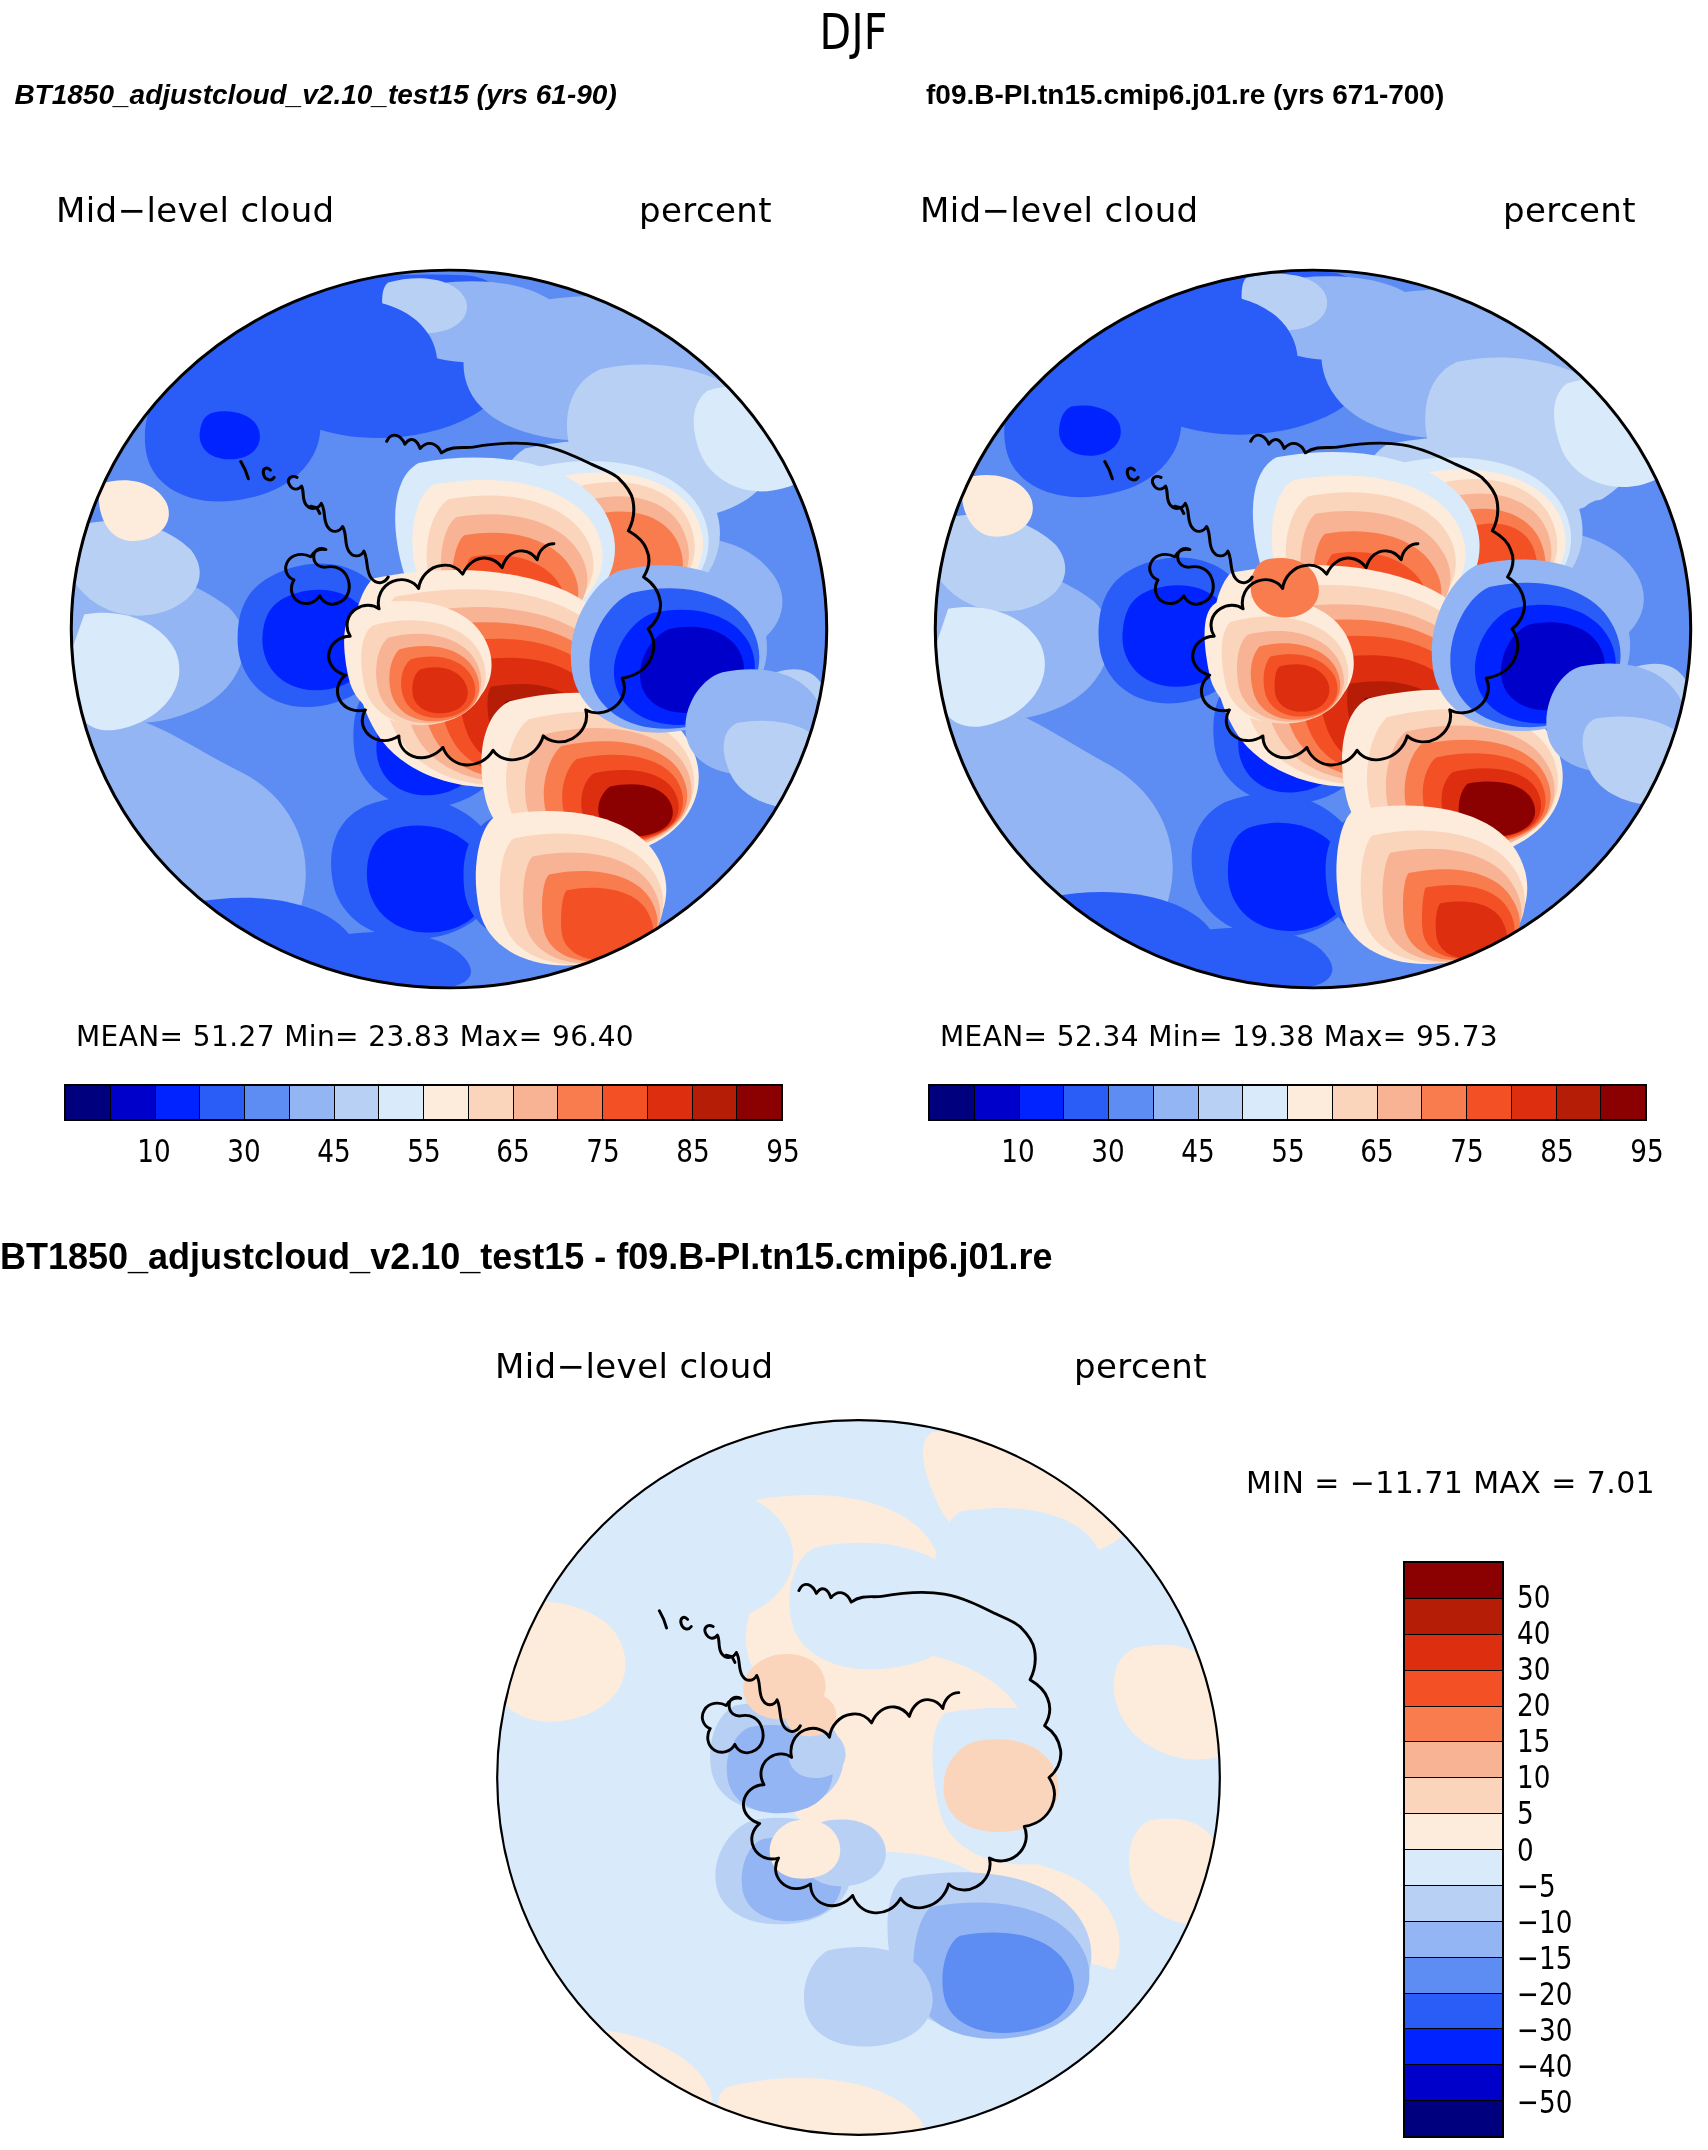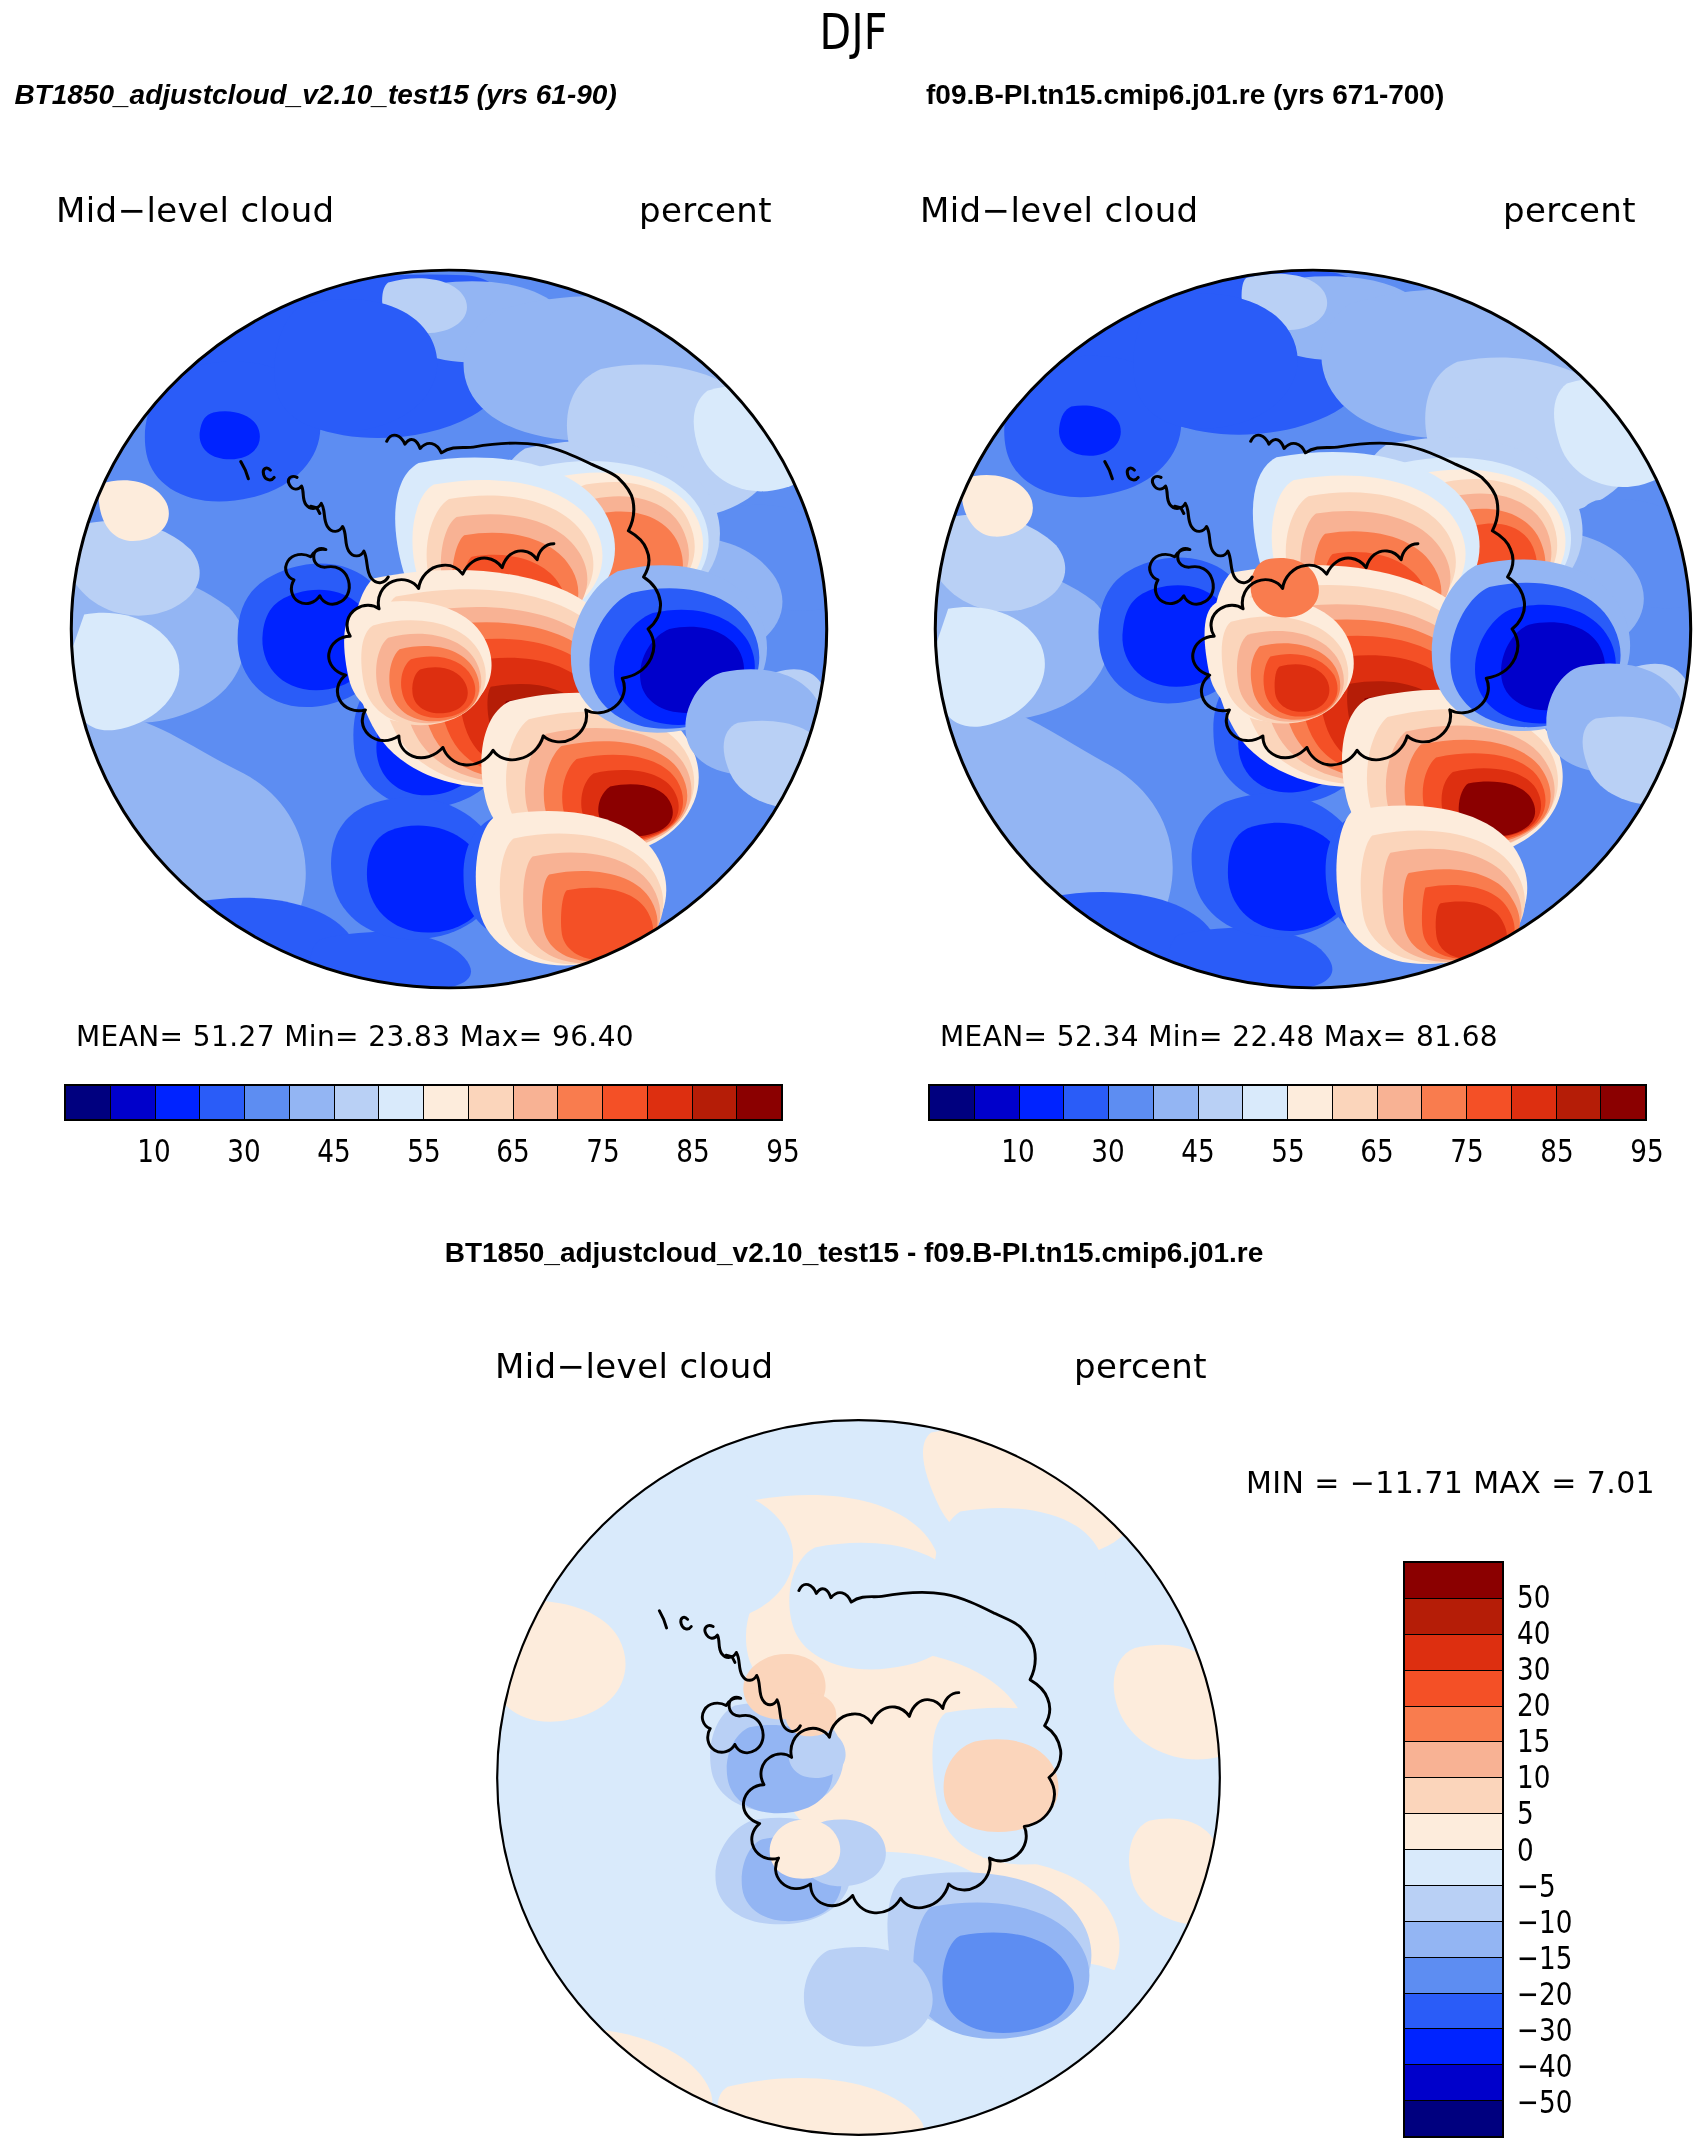--- a/index.html
+++ b/index.html
@@ -48,21 +48,21 @@
   }
   #season-title .thin { display:inline-block; }
 
   
   .panel-title {
     font-size: 28px;
     top: 78px;
   }
   #left-panel-title  { left: 14.4px; font-style: italic;  }
   #right-panel-title { left: 926px; text-align: center; }
-  #diff-panel-title  { left: 0; right: 0; top: 1236px; text-align: center; font-size: 28px; }
+  #diff-panel-title  { left: 0; right: 0; top: 1236px; text-align: left; font-size: 36px; }
 
   
   .var-label, .unit-label {
     font-size: 34px;
   }
 
   
   .globe-wrap {
     position: absolute;
     overflow: hidden;
@@ -444,21 +444,21 @@
                  C294,396 308,394 318,400 C322,392 330,388 338,390 Z" fill="none" stroke="#000000" stroke-width="4" stroke-linejoin="round"></path>
         <path d="M226,268 L232,280 L236,292" fill="none" stroke="#000000" stroke-width="4" stroke-linecap="round"></path>
         <path d="M318,330 L326,332 L330,340" fill="none" stroke="#000000" stroke-width="4" stroke-linecap="round"></path>
       </g>
       <ellipse cx="500" cy="500" rx="497" ry="497" fill="none" stroke="#000000" stroke-width="4"></ellipse>
     </svg>
   </div>
 </div>
 
 <div class="abs stats-line" style="left:940px; top:1020px;">
-  <span class="thin">MEAN=   52.34   Min=   22.48   Max=   81.68</span>
+  <span class="thin">MEAN=   52.34   Min=   19.38   Max=   95.73</span>
 </div>
 
 <div class="cbar-h" id="cbar-right" style="left:928px; top:1084px; width:719px;">
     <div class="seg" style="background: rgb(0, 0, 127);"></div>
     <div class="seg" style="background: rgb(0, 0, 203);"></div>
     <div class="seg" style="background: rgb(0, 35, 255);"></div>
     <div class="seg" style="background: rgb(42, 92, 248);"></div>
     <div class="seg" style="background: rgb(93, 141, 242);"></div>
     <div class="seg" style="background: rgb(147, 181, 243);"></div>
     <div class="seg" style="background: rgb(185, 208, 245);"></div>

